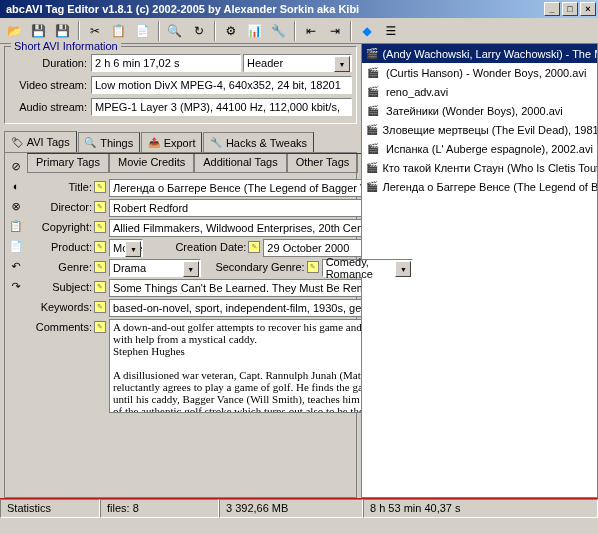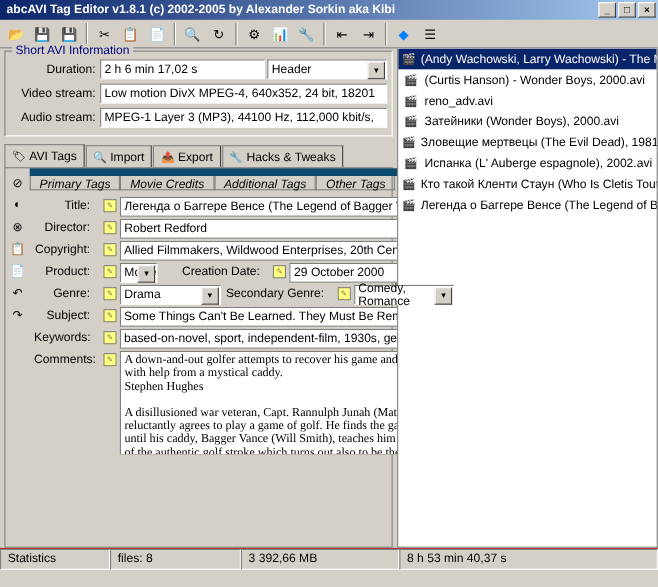--- a/index.html
+++ b/index.html
@@ -21,29 +21,29 @@
 .groupbox > .legend { position: absolute; top: -7px; left: 6px; background: #d4d0c8; padding: 0 3px; color: #000080; }
 .form-row { display: flex; align-items: center; margin: 2px 0; height: 20px; }
 .form-label { width: 82px; text-align: right; padding-right: 4px; color: #000; }
 .text-input { flex: 1; height: 18px; border: 1px solid #808080; border-right-color: #fff; border-bottom-color: #fff; background: #fff; padding: 1px 3px; font-size: 11px; color: #000; }
 .combo { height: 18px; border: 1px solid #808080; border-right-color: #fff; border-bottom-color: #fff; background: #fff; display: flex; align-items: center; padding-left: 3px; position: relative; }
 .combo::after { content: "▼"; position: absolute; right: 1px; top: 1px; width: 14px; height: 14px; background: #d4d0c8; border: 1px solid #fff; border-right-color: #404040; border-bottom-color: #404040; font-size: 7px; display: flex; align-items: center; justify-content: center; color: #000; }
 .sml-btn { width: 18px; height: 18px; border: 1px solid #fff; border-right-color: #808080; border-bottom-color: #808080; background: #d4d0c8; margin-left: 2px; display: flex; align-items: center; justify-content: center; font-size: 9px; cursor: pointer; }
 .tabstrip { display: flex; align-items: flex-end; height: 24px; margin: 2px 4px 0 4px; gap: 1px; }
 .tab { border: 1px solid #808080; border-bottom: none; border-right-color: #404040; background: #d4d0c8; padding: 2px 6px; display: flex; align-items: center; gap: 3px; cursor: pointer; height: 20px; white-space: nowrap; }
 .tab.active { background: #d4d0c8; height: 22px; border-bottom: 1px solid #d4d0c8; margin-bottom: -1px; }
-.subtabstrip { display: flex; height: 20px; margin: 0 4px; border-top: 7px solid #0c4a6e; font-style: italic; }
+.subtabstrip { display: flex; height: 20px; margin: 0 4px; border-top: 1px solid #0c4a6e; }
 .subtab { border: 1px solid #808080; border-top: none; padding: 2px 8px; cursor: pointer; }
 .subtab.active { background: #d4d0c8; border-bottom: 1px solid #808080; }
 .side-icons { width: 22px; display: flex; flex-direction: column; gap: 2px; padding: 4px 2px; }
 .side-btn { width: 18px; height: 18px; display: flex; align-items: center; justify-content: center; font-size: 11px; cursor: pointer; }
 .tag-panel { border: 1px solid #808080; margin: 0 4px; flex: 1; display: flex; background: #d4d0c8; }
 .tag-form { flex: 1; padding: 4px; }
 .tag-row { display: flex; align-items: flex-start; margin: 2px 0; }
-.tag-label { width: 62px; text-align: right; padding-right: 11px; color: #000; padding-top: 2px; }
+.tag-label { width: 62px; text-align: right; padding-right: 1px; color: #000; padding-top: 2px; }
 .dirty { width: 12px; height: 12px; background: #ffff80; border: 1px solid #808080; margin: 2px 3px 0 1px; display: flex; align-items: center; justify-content: center; font-size: 7px; color: #808040; }
 .tag-input { flex: 1; height: 18px; border: 1px solid #808080; background: #fff; padding: 1px 3px; color: #000; }
 .tag-textarea { flex: 1; height: 94px; border: 1px solid #808080; background: #fff; padding: 1px 3px; color: #000; overflow-y: scroll; resize: none; font-family: Tahoma; font-size: 11px; }
 .statusbar { height: 20px; border-top: 1px solid #b91c1c; display: flex; }
 .status-cell { border: 1px solid #808080; border-right-color: #fff; border-bottom-color: #fff; padding: 2px 6px; flex-shrink: 1; overflow: hidden; white-space: nowrap; }
 .tab-ico { font-size: 10px; }
 .half { flex: 1; }
 </style>
 </head>
 <body>
@@ -100,21 +100,21 @@
       </div>
     </div>
 
     <div class="tabstrip">
       <div class="tab active">
           <span class="tab-ico">🏷</span>
           <span>AVI Tags</span>
         </div>
       <div class="tab">
           <span class="tab-ico">🔍</span>
-          <span>Import</span>
+          <span>Things</span>
         </div>
       <div class="tab">
           <span class="tab-ico">📤</span>
           <span>Export</span>
         </div>
       <div class="tab">
           <span class="tab-ico">🔧</span>
           <span>Hacks &amp; Tweaks</span>
         </div>
     </div>

